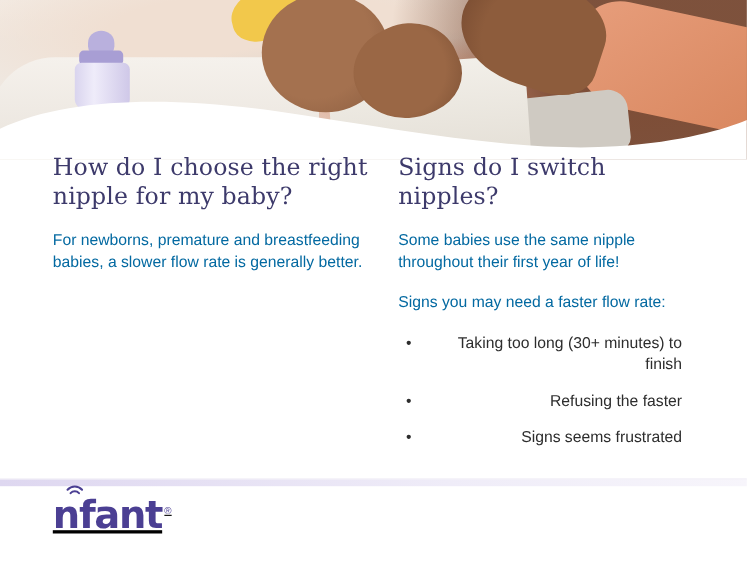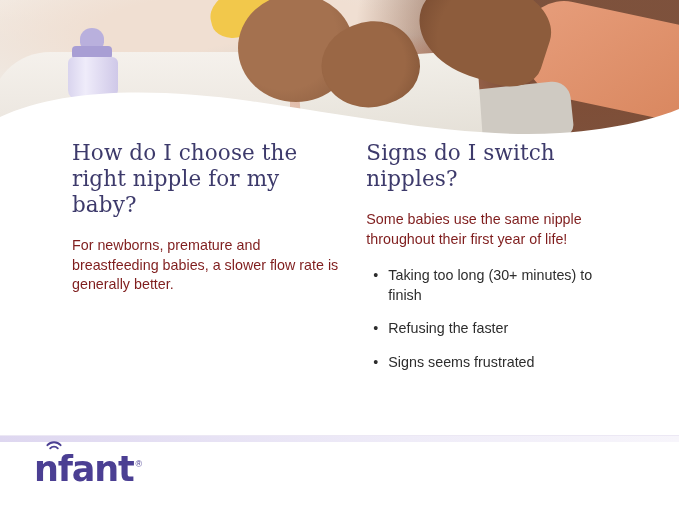--- a/index.html
+++ b/index.html
@@ -145,53 +145,54 @@
 
   
   .content {
     position: absolute;
     left: 0;
     top: 140px;
     width: 679px;
   }
   .cols {
     display: flex;
-    padding: 0 72px;
+    padding: 0 48px;
     gap: 20px;
   }
   .col {
     width: 294px;
   }
   .col-right { width: 258px; }
   h2 {
     margin: 0 0 18px 0;
     font-family: "DejaVu Serif", serif;
     font-weight: 400;
     font-size: 21.5px;
     line-height: 26px;
     color: #3d3a6b;
     letter-spacing: 0.1px;
   }
   p {
     margin: 0 0 17px 0;
     font-size: 14.3px;
     line-height: 19.5px;
-    color: #7f1d1d;
+    color: #0369a1;
   }
   ul {
     margin: 0;
     padding: 0 0 0 22px;
     list-style: none;
   }
   li {
     position: relative;
     font-size: 14.3px;
     line-height: 19.5px;
     color: #2d2d2d;
     margin-bottom: 14px;
+    text-align: right;
   }
   li::before {
     content: "•";
     position: absolute;
     left: -15px;
     top: 0;
     color: #2d2d2d;
     font-size: 14.3px;
   }
 
@@ -206,24 +207,25 @@
     border-top: 1px solid #ece8f4;
   }
   .footer-band {
     position: absolute;
     left: 0; top: 0;
     width: 679px; height: 6px;
     background: linear-gradient(90deg,#ded7f0 0%, #efecf8 60%, #f7f5fb 100%);
   }
   .logo {
     position: absolute;
-    left: 34px;
+    left: 48px;
     top: 16px;
     display: flex;
     align-items: flex-end;
+    text-decoration: underline;
   }
   .logo-text {
     font-family: "DejaVu Sans", sans-serif;
     font-weight: 700;
     font-size: 35px;
     line-height: 35px;
     color: #4b3f93;
     letter-spacing: -1.2px;
   }
   .logo-reg {
@@ -270,20 +272,21 @@
     <div class="cols">
 
       <div class="col">
         <h2>How do I choose the right nipple for my baby?</h2>
         <p>For newborns, premature and breastfeeding babies, a slower flow rate is generally better.</p>
       </div>
 
       <div class="col col-right">
         <h2>Signs do I switch nipples?</h2>
         <p>Some babies use the same nipple throughout their first year of life!</p>
+        <p>Signs you may need a faster flow rate:</p>
         <ul>
           <li>Taking too long (30+ minutes) to finish</li>
           <li>Refusing the faster</li>
           <li>Signs seems frustrated</li>
         </ul>
       </div>
 
     </div>
   </div>
 

